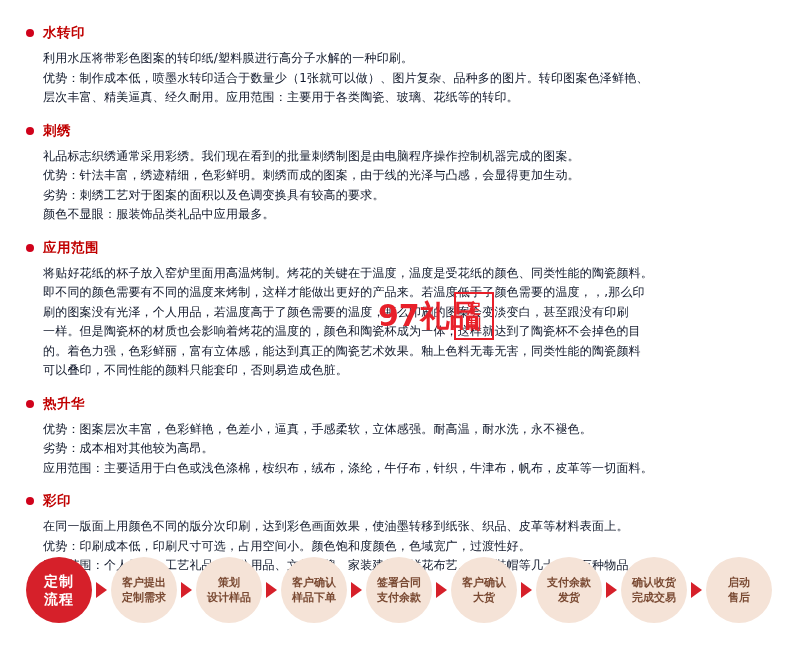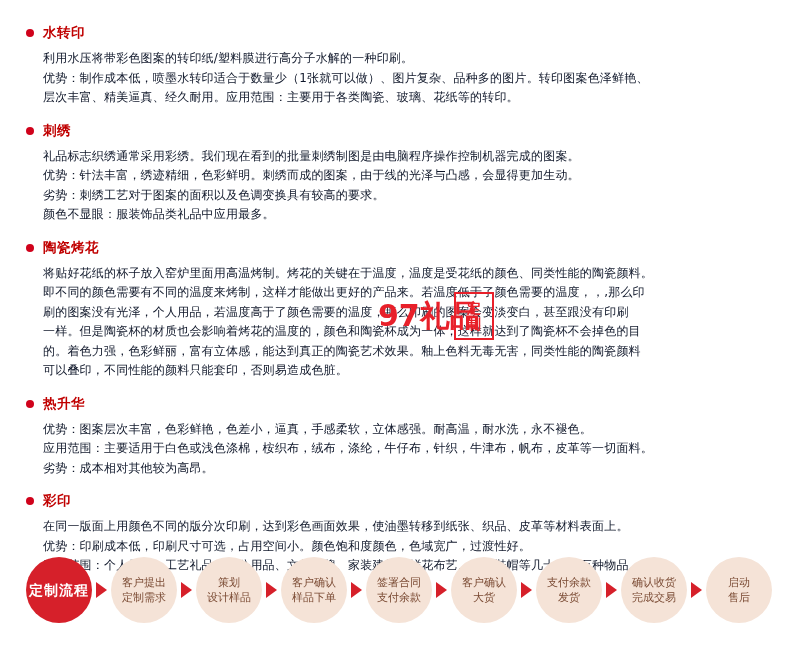--- a/index.html
+++ b/index.html
@@ -104,21 +104,21 @@
   .flow-start {
     width: 66px;
     height: 66px;
     border-radius: 50%;
     background: #d6202a;
     color: #ffffff;
     font-size: 14px;
     font-weight: bold;
     line-height: 18px;
     display: flex;
-    flex-direction: row;
+    flex-direction: column;
     align-items: center;
     justify-content: center;
     flex: 0 0 auto;
     letter-spacing: 1px;
   }
   .arrow {
     width: 0;
     height: 0;
     border-left: 11px solid #d6202a;
     border-top: 8px solid transparent;
@@ -134,21 +134,21 @@
     color: #7a4a33;
     font-size: 11px;
     line-height: 15px;
     display: flex;
     flex-direction: column;
     align-items: center;
     justify-content: center;
     flex: 0 0 auto;
     text-align: center;
   }
-  .flow-node span { display: block; }
+  .flow-node span { display: block; font-weight: bold; }
 </style>
 </head>
 <body>
 
 <div class="page">
 
   <div class="section">
     <div class="sec-head">
       <div class="bullet"></div>
       <div class="sec-title">水转印</div>
@@ -169,41 +169,41 @@
       <div class="line">礼品标志织绣通常采用彩绣。我们现在看到的批量刺绣制图是由电脑程序操作控制机器完成的图案。</div>
       <div class="line">优势：针法丰富，绣迹精细，色彩鲜明。刺绣而成的图案，由于线的光泽与凸感，会显得更加生动。</div>
       <div class="line">劣势：刺绣工艺对于图案的面积以及色调变换具有较高的要求。</div>
       <div class="line">颜色不显眼：服装饰品类礼品中应用最多。</div>
     </div>
   </div>
 
   <div class="section">
     <div class="sec-head">
       <div class="bullet"></div>
-      <div class="sec-title">陶瓷烤花</div>
+      <div class="sec-title">应用范围</div>
     </div>
     <div class="sec-body">
       <div class="line">将贴好花纸的杯子放入窑炉里面用高温烤制。烤花的关键在于温度，温度是受花纸的颜色、同类性能的陶瓷颜料。</div>
       <div class="line">即不同的颜色需要有不同的温度来烤制，这样才能做出更好的产品来。若温度低于了颜色需要的温度，，,那么印</div>
       <div class="line">刷的图案没有光泽，个人用品，若温度高于了颜色需要的温度，那么印刷的图案会变淡变白，甚至跟没有印刷</div>
       <div class="line">一样。但是陶瓷杯的材质也会影响着烤花的温度的，颜色和陶瓷杯成为一体，这样就达到了陶瓷杯不会掉色的目</div>
       <div class="line">的。着色力强，色彩鲜丽，富有立体感，能达到真正的陶瓷艺术效果。釉上色料无毒无害，同类性能的陶瓷颜料</div>
       <div class="line">可以叠印，不同性能的颜料只能套印，否则易造成色脏。</div>
     </div>
   </div>
 
   <div class="section">
     <div class="sec-head">
       <div class="bullet"></div>
       <div class="sec-title">热升华</div>
     </div>
     <div class="sec-body">
       <div class="line">优势：图案层次丰富，色彩鲜艳，色差小，逼真，手感柔软，立体感强。耐高温，耐水洗，永不褪色。</div>
+      <div class="line">劣势：成本相对其他较为高昂。</div>
       <div class="line">应用范围：主要适用于白色或浅色涤棉，桉织布，绒布，涤纶，牛仔布，针织，牛津布，帆布，皮革等一切面料。</div>
-      <div class="line">劣势：成本相对其他较为高昂。</div>
     </div>
   </div>
 
   <div class="section">
     <div class="sec-head">
       <div class="bullet"></div>
       <div class="sec-title">彩印</div>
     </div>
     <div class="sec-body">
       <div class="line">在同一版面上用颜色不同的版分次印刷，达到彩色画面效果，使油墨转移到纸张、织品、皮革等材料表面上。</div>

